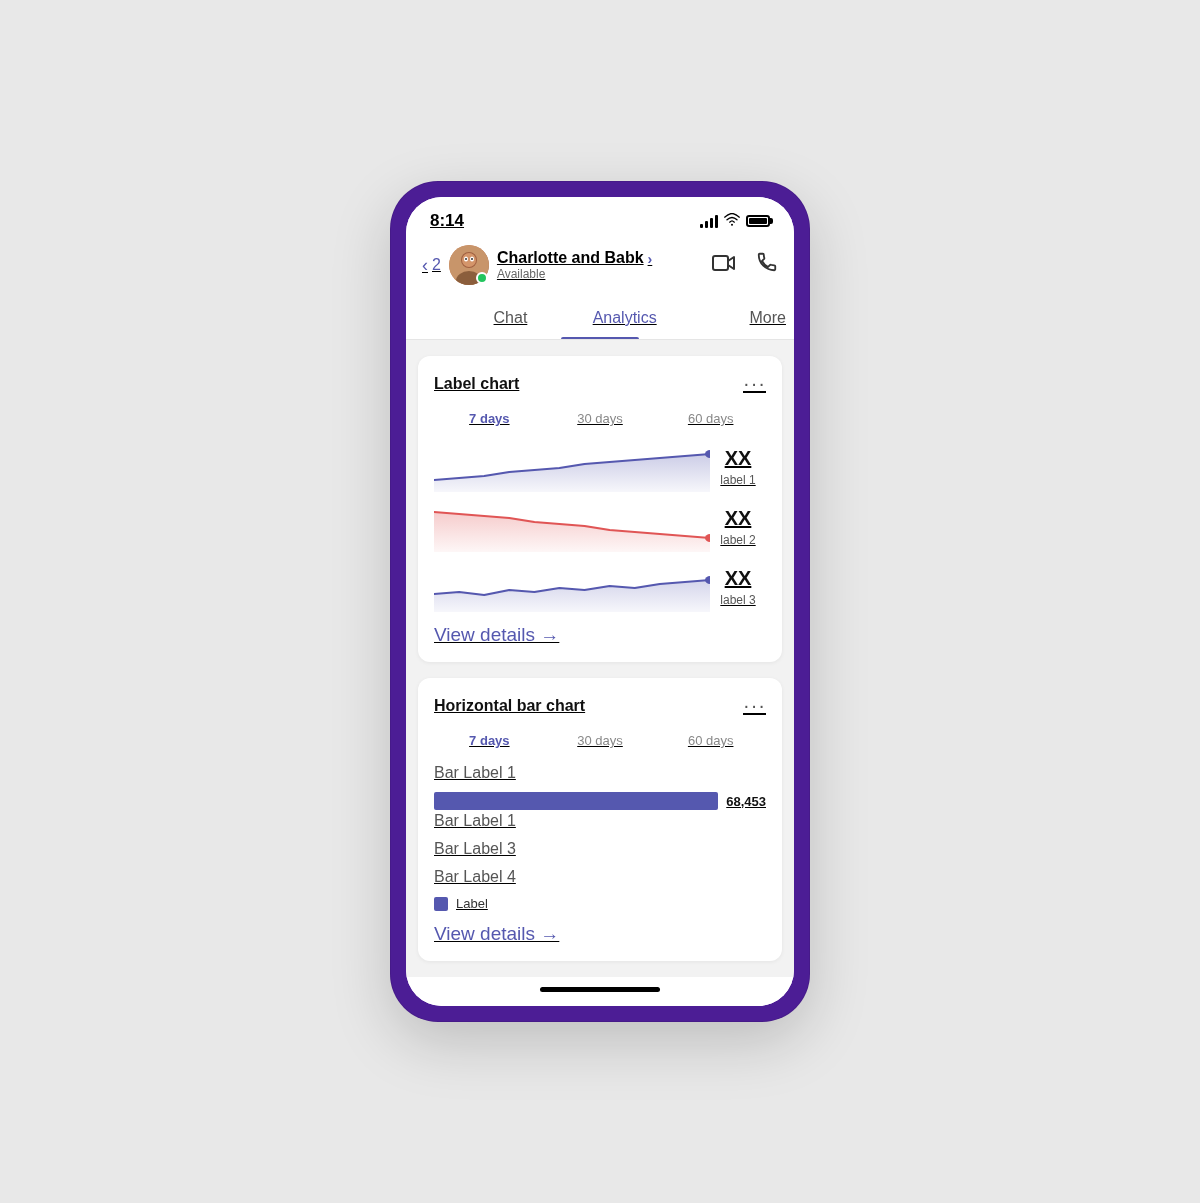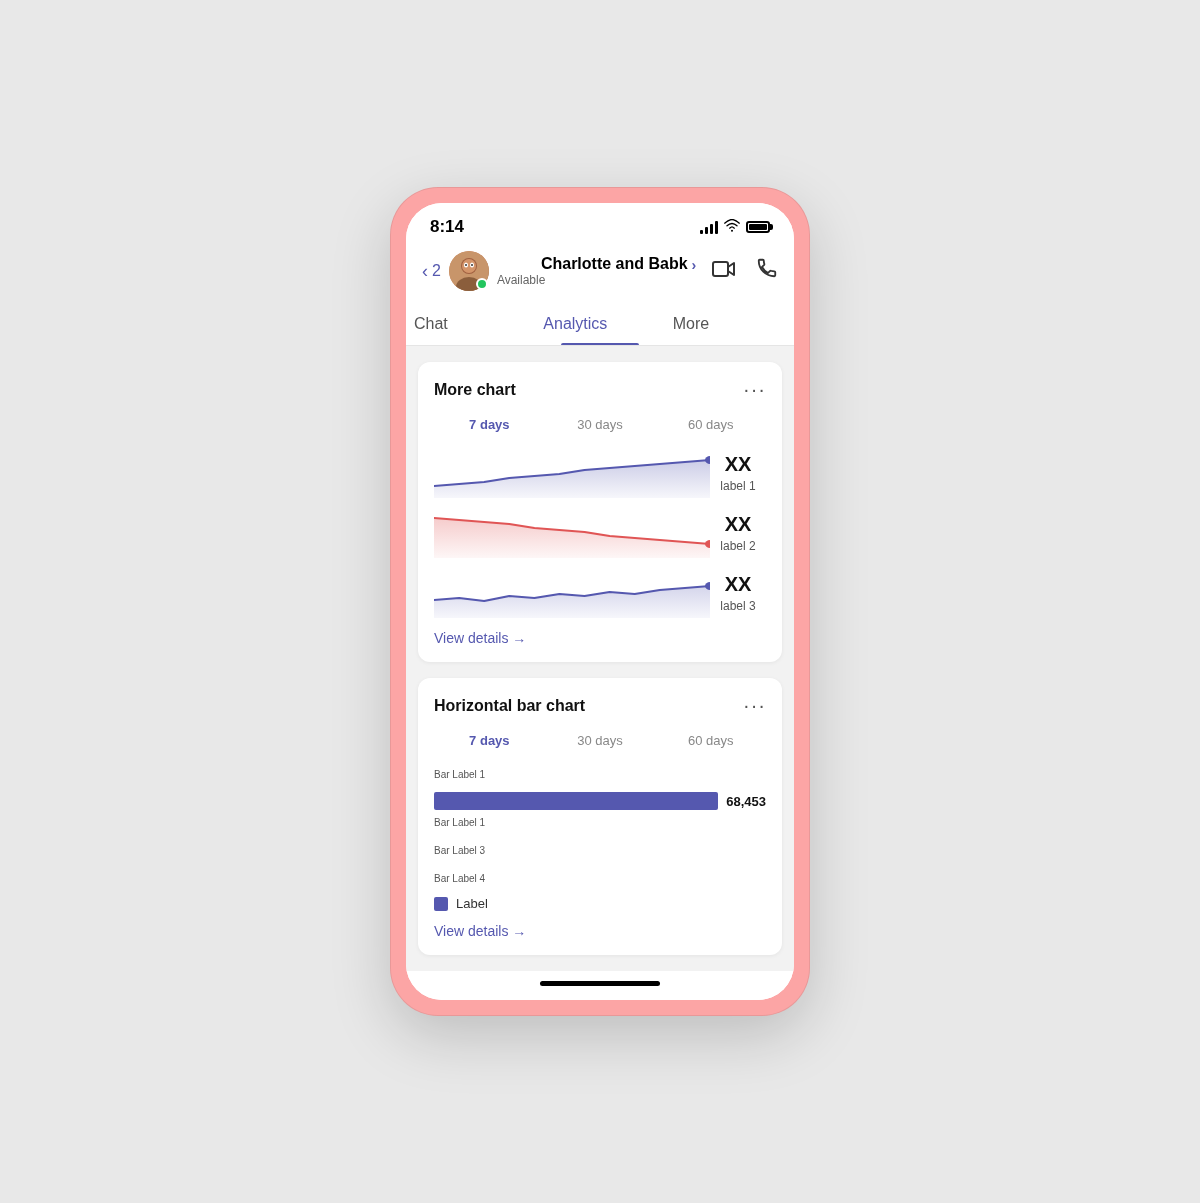--- a/index.html
+++ b/index.html
@@ -8,24 +8,25 @@
       background: #e8e8e8;
       display: flex;
       justify-content: center;
       align-items: center;
       min-height: 100vh;
       font-family: -apple-system, BlinkMacSystemFont, 'Segoe UI', sans-serif;
     }
 
     .phone-outer {
       width: 420px;
-      background: #fca5a5;
+      background: #4c1d95;
       border-radius: 48px;
       padding: 16px;
       box-shadow: 0 20px 60px rgba(0,0,0,0.18), inset 0 0 0 1px rgba(0,0,0,0.08);
+      text-decoration: underline;
     }
 
     .phone-inner {
       background: #ffffff;
       border-radius: 36px;
       overflow: hidden;
       position: relative;
     }
 
     
@@ -164,21 +165,20 @@
       flex-direction: column;
     }
 
     .header-name {
       font-size: 16px;
       font-weight: 600;
       color: #000;
       display: flex;
       align-items: flex-end;
       gap: 4px;
-      margin-left: 44px;
     }
 
     .header-chevron {
       color: #5558af;
       font-size: 14px;
     }
 
     .header-status {
       font-size: 12px;
       color: #666;
@@ -198,21 +198,21 @@
 
     
     .tabs {
       display: flex;
       border-bottom: 1px solid #e5e5e5;
       background: #fff;
     }
 
     .tab {
       flex: 1;
-      text-align: left;
+      text-align: right;
       padding: 12px 8px;
       font-size: 16px;
       color: #555;
       cursor: pointer;
       position: relative;
     }
 
     .tab.active {
       color: #5558af;
       font-weight: 500;
@@ -315,21 +315,21 @@
       display: block;
     }
 
     .trend-label {
       font-size: 12px;
       color: #555;
     }
 
     .view-details {
       color: #5558af;
-      font-size: 14px;
+      font-size: 19px;
       cursor: pointer;
       display: flex;
       align-items: flex-start;
       gap: 4px;
       margin-top: 12px;
     }
 
     
     .bar-row {
       margin-bottom: 10px;
@@ -350,21 +350,21 @@
     }
 
     .bar-value {
       font-size: 13px;
       font-weight: 600;
       color: #111;
       white-space: nowrap;
     }
 
     .bar-label-text {
-      font-size: 10px;
+      font-size: 16px;
       color: #555;
     }
 
     .chart-legend {
       display: flex;
       align-items: center;
       gap: 8px;
       margin: 10px 0;
     }
 
@@ -483,21 +483,21 @@
       </div>
       <div class="tab">
         <span>More</span>
       </div>
     </div>
 
     <div class="content">
 
       <div class="card">
         <div class="card-header">
-          <span class="card-title">More chart</span>
+          <span class="card-title">Label chart</span>
           <span class="more-dots">···</span>
         </div>
 
         <div class="time-selector">
           <span class="time-btn active">7 days</span>
           <span class="time-btn">30 days</span>
           <span class="time-btn">60 days</span>
         </div>
 
         <div class="trend-row">

